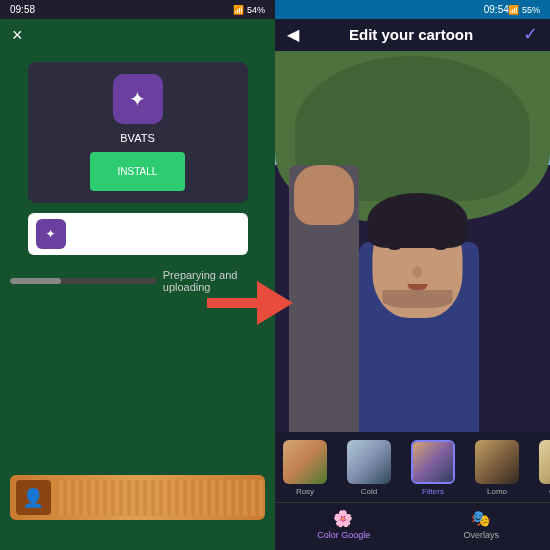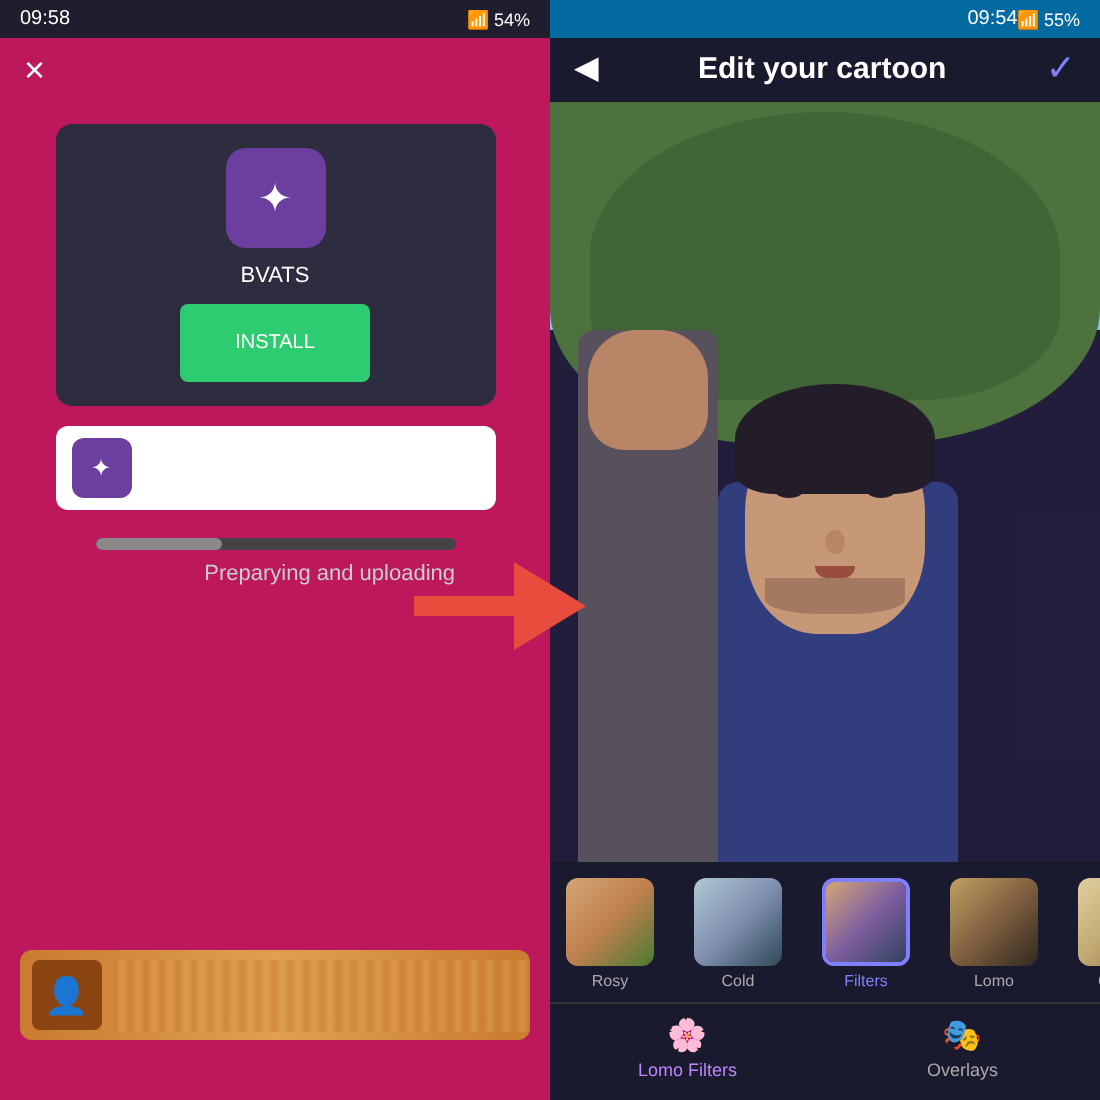--- a/index.html
+++ b/index.html
@@ -9,21 +9,21 @@
       background: #1a1a2e;
       display: flex;
       font-family: Arial, sans-serif;
       overflow: hidden;
     }
 
     
     .phone-left {
       width: 275px;
       height: 550px;
-      background: #be185d;
+      background: #14532d;
       position: relative;
       display: flex;
       flex-direction: column;
     }
 
     .status-bar-left {
       display: flex;
       justify-content: space-between;
       align-items: center;
       padding: 4px 10px;
@@ -124,22 +124,22 @@
       color: #333;
     }
 
     .app-row-sub {
       font-size: 8px;
       color: #666;
     }
 
     .progress-area {
       display: flex;
-      flex-direction: column;
-      align-items: flex-end;
+      flex-direction: row;
+      align-items: center;
       gap: 6px;
       margin-top: 4px;
     }
 
     .progress-bar-container {
       width: 180px;
       height: 6px;
       background: #444;
       border-radius: 3px;
       overflow: hidden;
@@ -555,21 +555,21 @@
         <div class="filter-thumb">
           <div style="width:100%;height:100%;background:linear-gradient(135deg,#e0d0a0,#c0a870,#806040);"></div>
         </div>
         <span class="filter-label">Crema</span>
       </div>
     </div>
 
     <div class="tabs-row">
       <div class="tab-item active">
         <span class="tab-icon">🌸</span>
-        <span class="tab-label active">Lomo Filters</span>
+        <span class="tab-label active">Color Google</span>
       </div>
       <div class="tab-item">
         <span class="tab-icon">🎭</span>
         <span class="tab-label">Overlays</span>
       </div>
     </div>
   </div>
 </div>
 
 </body></html>

